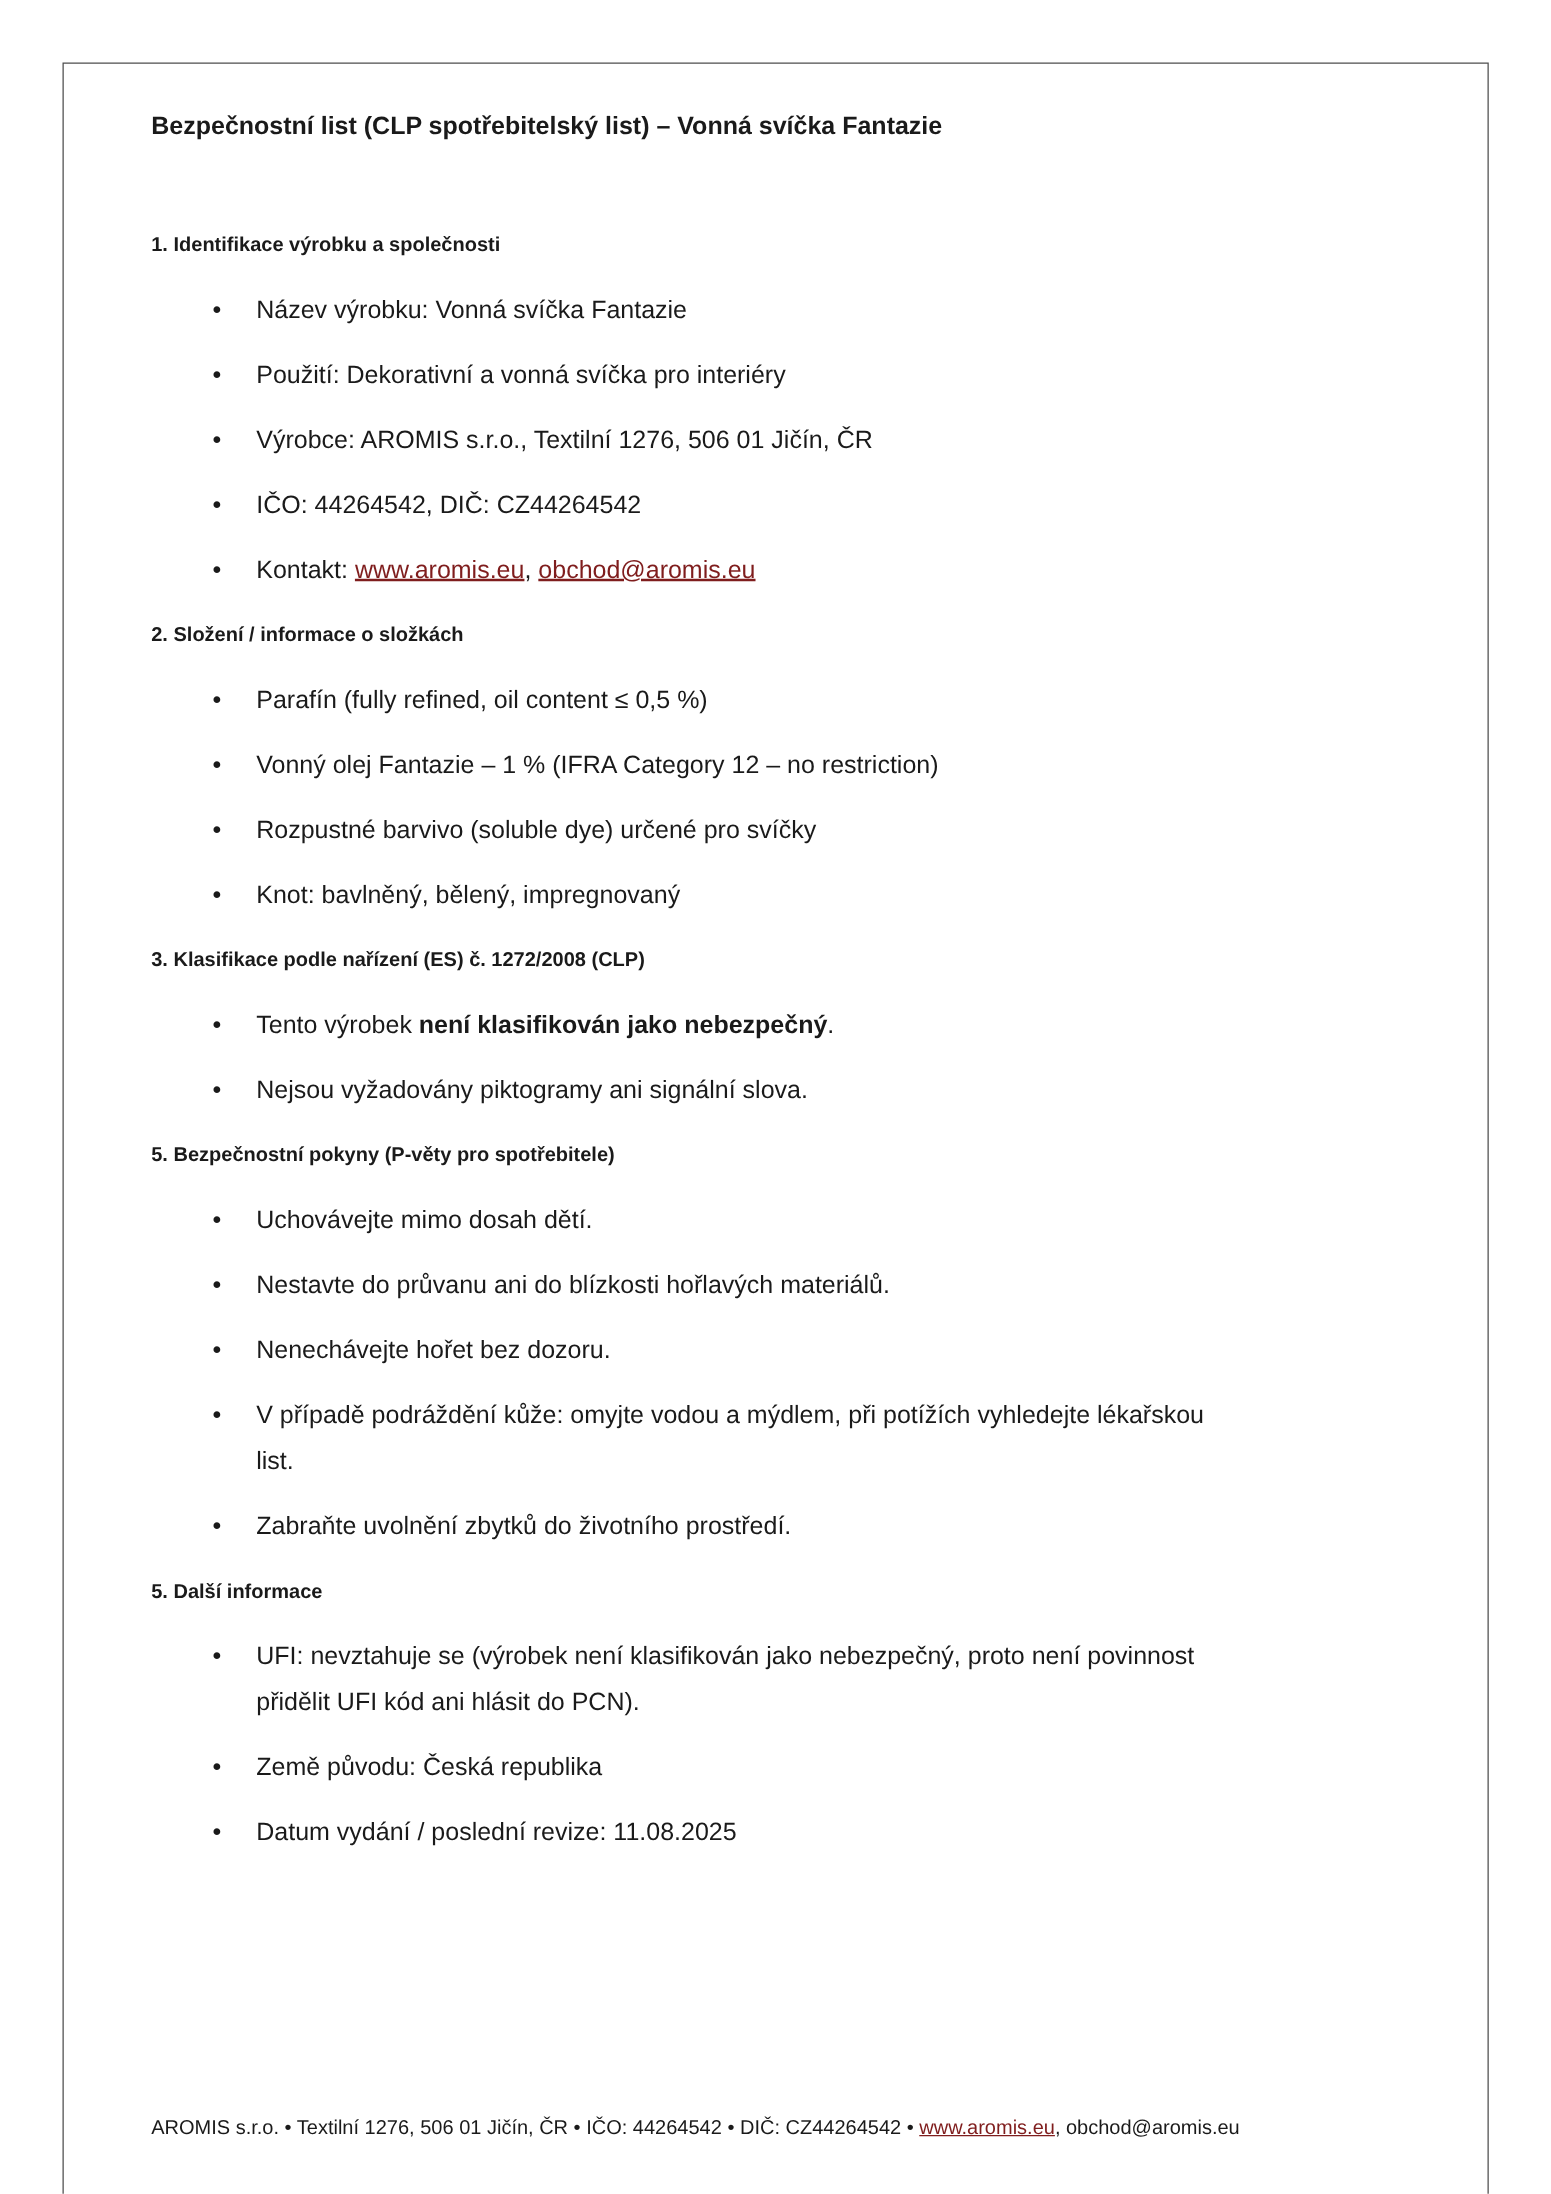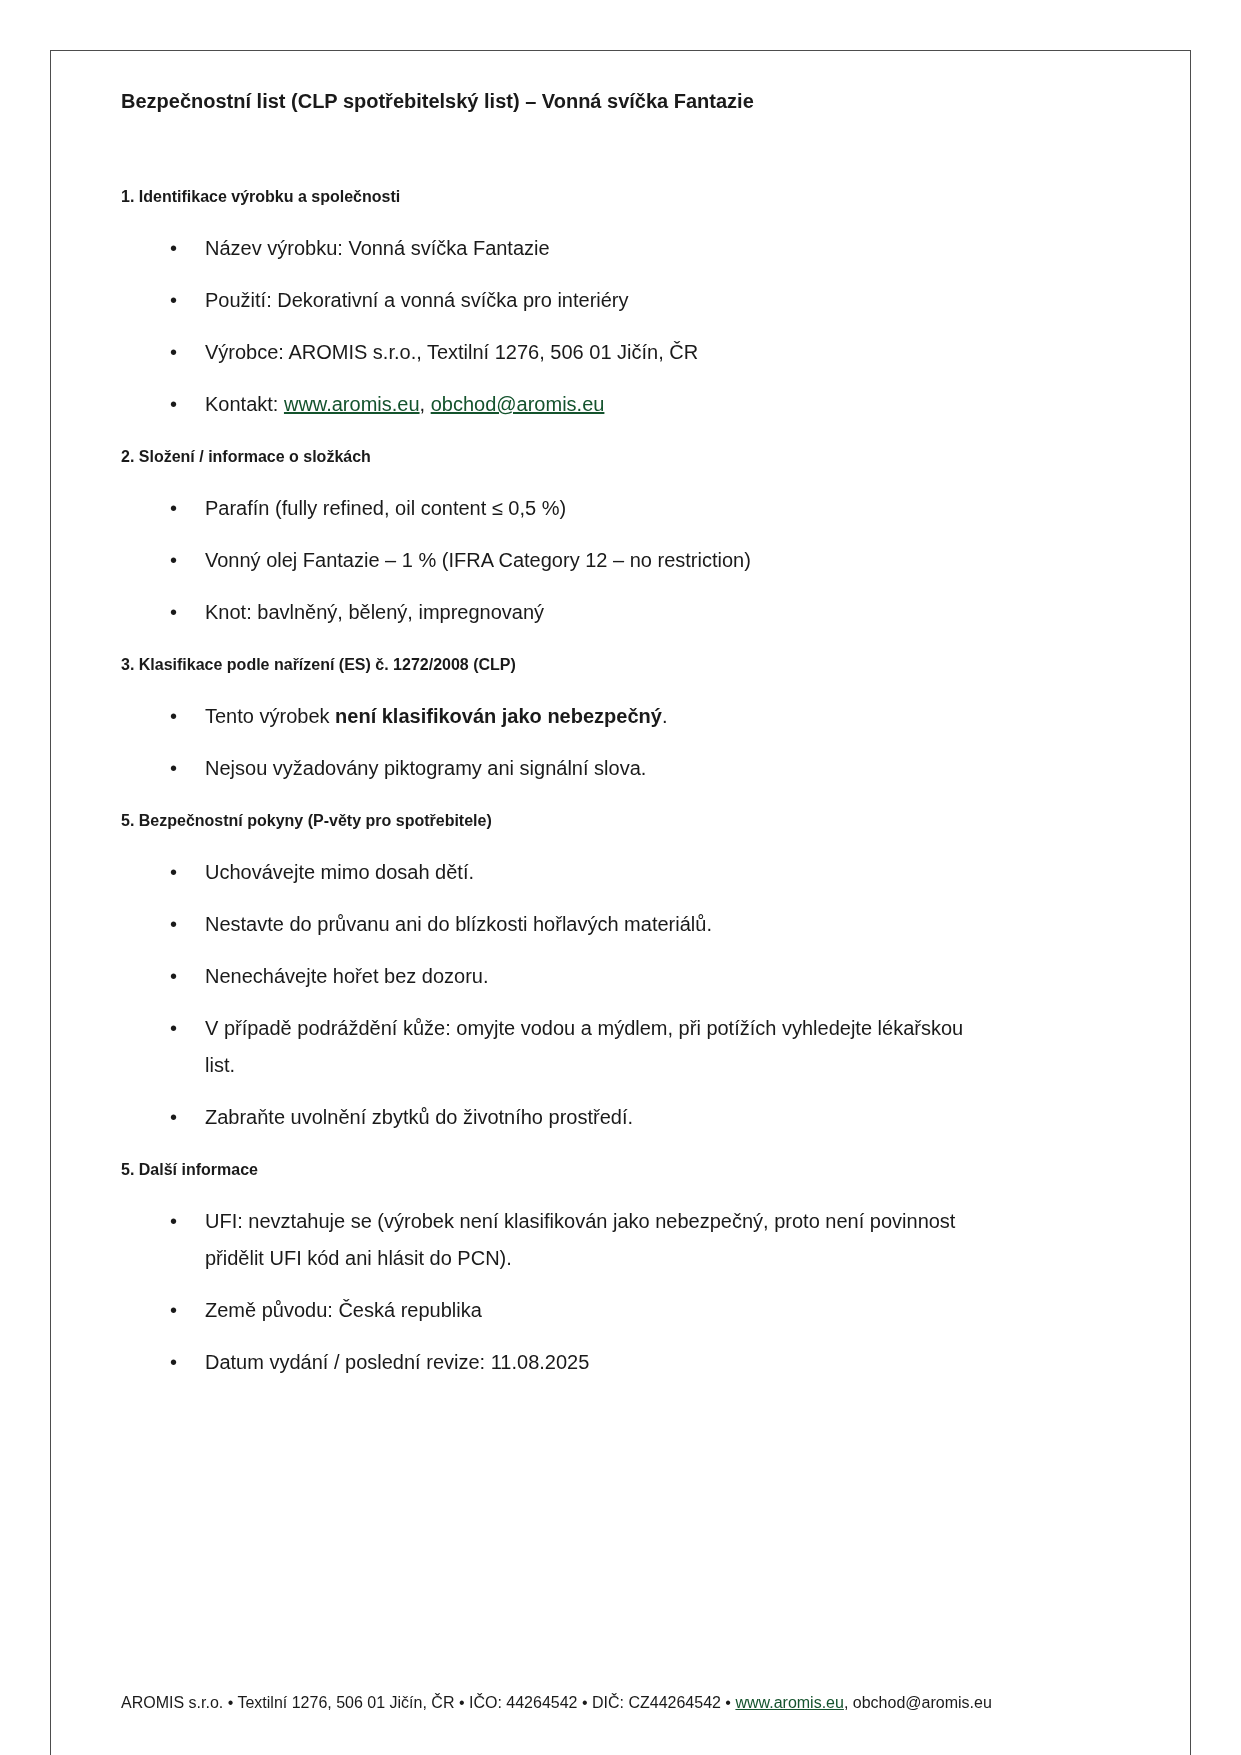--- a/index.html
+++ b/index.html
@@ -21,49 +21,51 @@
   }
   ul.items{list-style:none;margin:11px;padding:0 0 0 73px;}
   li.item{
     position:relative;font-size:20px;line-height:37px;margin:0 0 15px 0;
   }
   li.item::before{
     content:"\2022";
     position:absolute;left:-35px;top:0;
     font-size:20px;color:#1a1a1a;
   }
-  a.link{color:#14532d;text-decoration:underline;cursor:pointer;}
+  a.link{color:#7f1d1d;text-decoration:underline;cursor:pointer;}
   strong{font-weight:700;}
   .footer{
     position:absolute;left:70px;bottom:48px;
     font-size:16px;line-height:24px;white-space:nowrap;color:#1a1a1a;
   }
 </style>
 </head>
 <body>
 
 <div class="page">
 
   <h1 class="title">Bezpečnostní list (CLP spotřebitelský list) – Vonná svíčka Fantazie</h1>
 
   <section>
     <h2 class="heading">1. Identifikace výrobku a společnosti</h2>
     <ul class="items">
       <li class="item"><span>Název výrobku: Vonná svíčka Fantazie</span></li>
       <li class="item"><span>Použití: Dekorativní a vonná svíčka pro interiéry</span></li>
       <li class="item"><span>Výrobce: AROMIS s.r.o., Textilní 1276, 506 01 Jičín, ČR</span></li>
+      <li class="item"><span>IČO: 44264542, DIČ: CZ44264542</span></li>
       <li class="item"><span>Kontakt: </span><a class="link">www.aromis.eu</a><span>, </span><a class="link">obchod@aromis.eu</a></li>
     </ul>
   </section>
 
   <section>
     <h2 class="heading">2. Složení / informace o složkách</h2>
     <ul class="items">
       <li class="item"><span>Parafín (fully refined, oil content ≤ 0,5 %)</span></li>
       <li class="item"><span>Vonný olej Fantazie – 1 % (IFRA Category 12 – no restriction)</span></li>
+      <li class="item"><span>Rozpustné barvivo (soluble dye) určené pro svíčky</span></li>
       <li class="item"><span>Knot: bavlněný, bělený, impregnovaný</span></li>
     </ul>
   </section>
 
   <section>
     <h2 class="heading">3. Klasifikace podle nařízení (ES) č. 1272/2008 (CLP)</h2>
     <ul class="items">
       <li class="item"><span>Tento výrobek </span><strong>není klasifikován jako nebezpečný</strong><span>.</span></li>
       <li class="item"><span>Nejsou vyžadovány piktogramy ani signální slova.</span></li>
     </ul>

